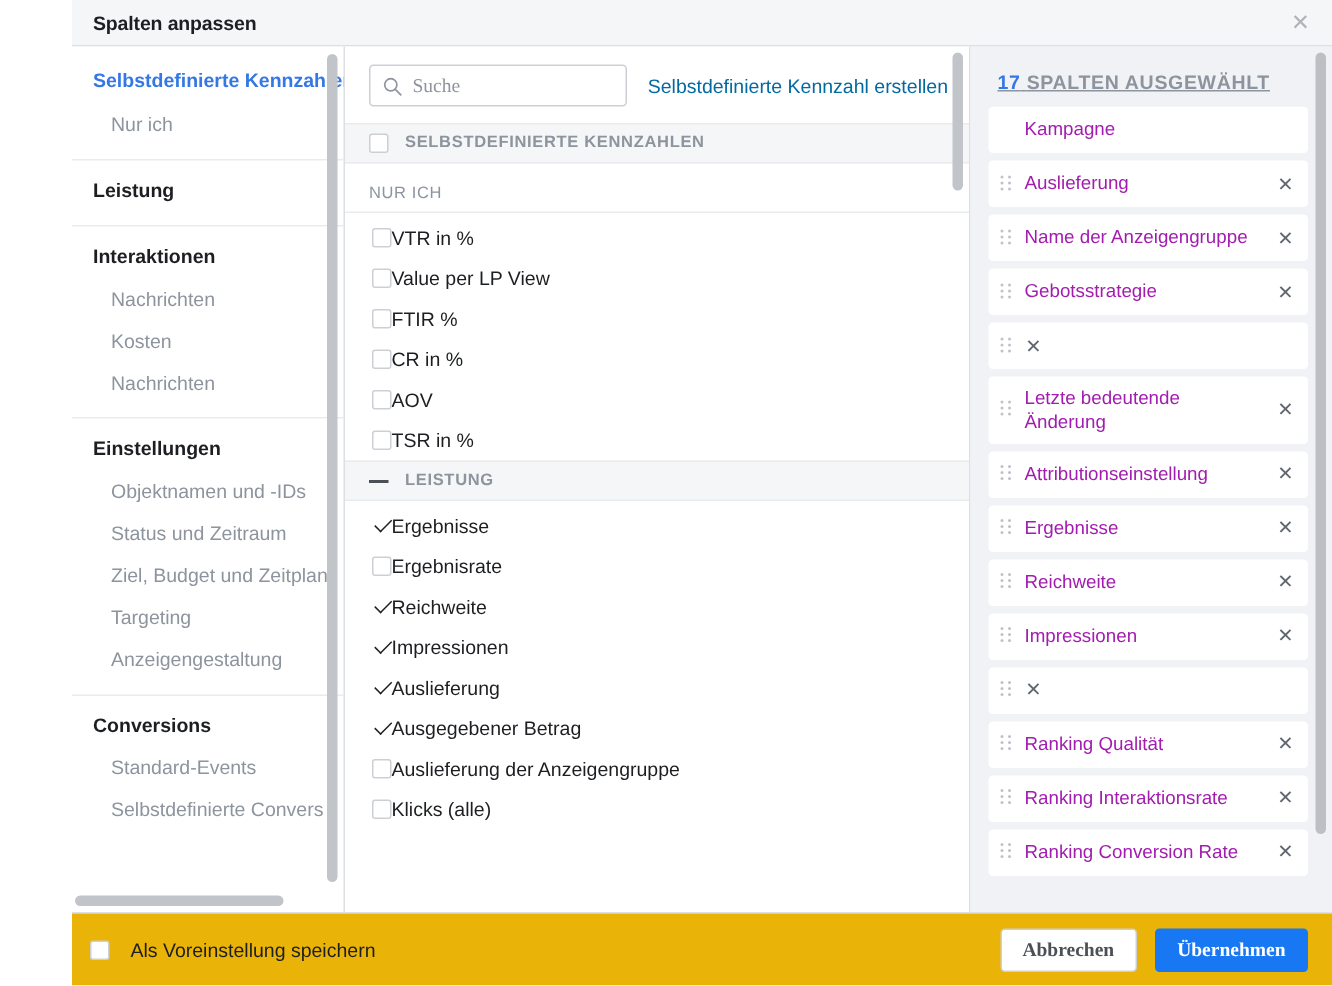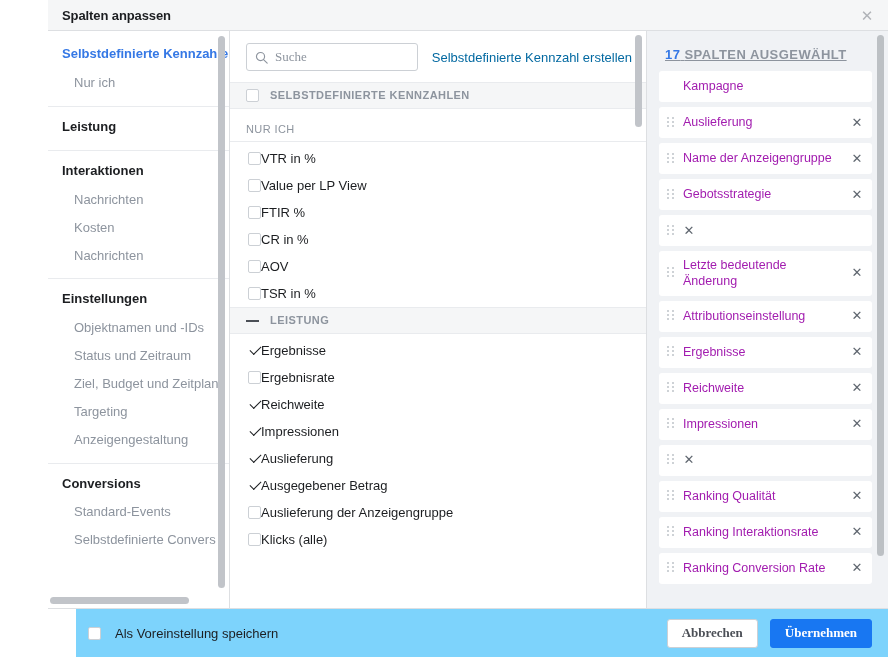--- a/index.html
+++ b/index.html
@@ -340,26 +340,25 @@
     top: 4px; right: 4px;
     width: 7px; bottom: 52px;
     border-radius: 4px;
     background: #bcc0c4;
   }
 
   
   .footer {
     height: 48px;
     flex: 0 0 48px;
-    background: #7dd3fc;
+    background: #eab308;
     display: flex;
     align-items: center;
     padding: 0 16px 0 12px;
     gap: 12px;
-    margin-left: 28px;
   }
   .footer .pref {
     display: flex;
     align-items: center;
     gap: 14px;
     cursor: pointer;
   }
   .footer .pref .label {
     font-size: 13px;
     color: #1c1e21;

